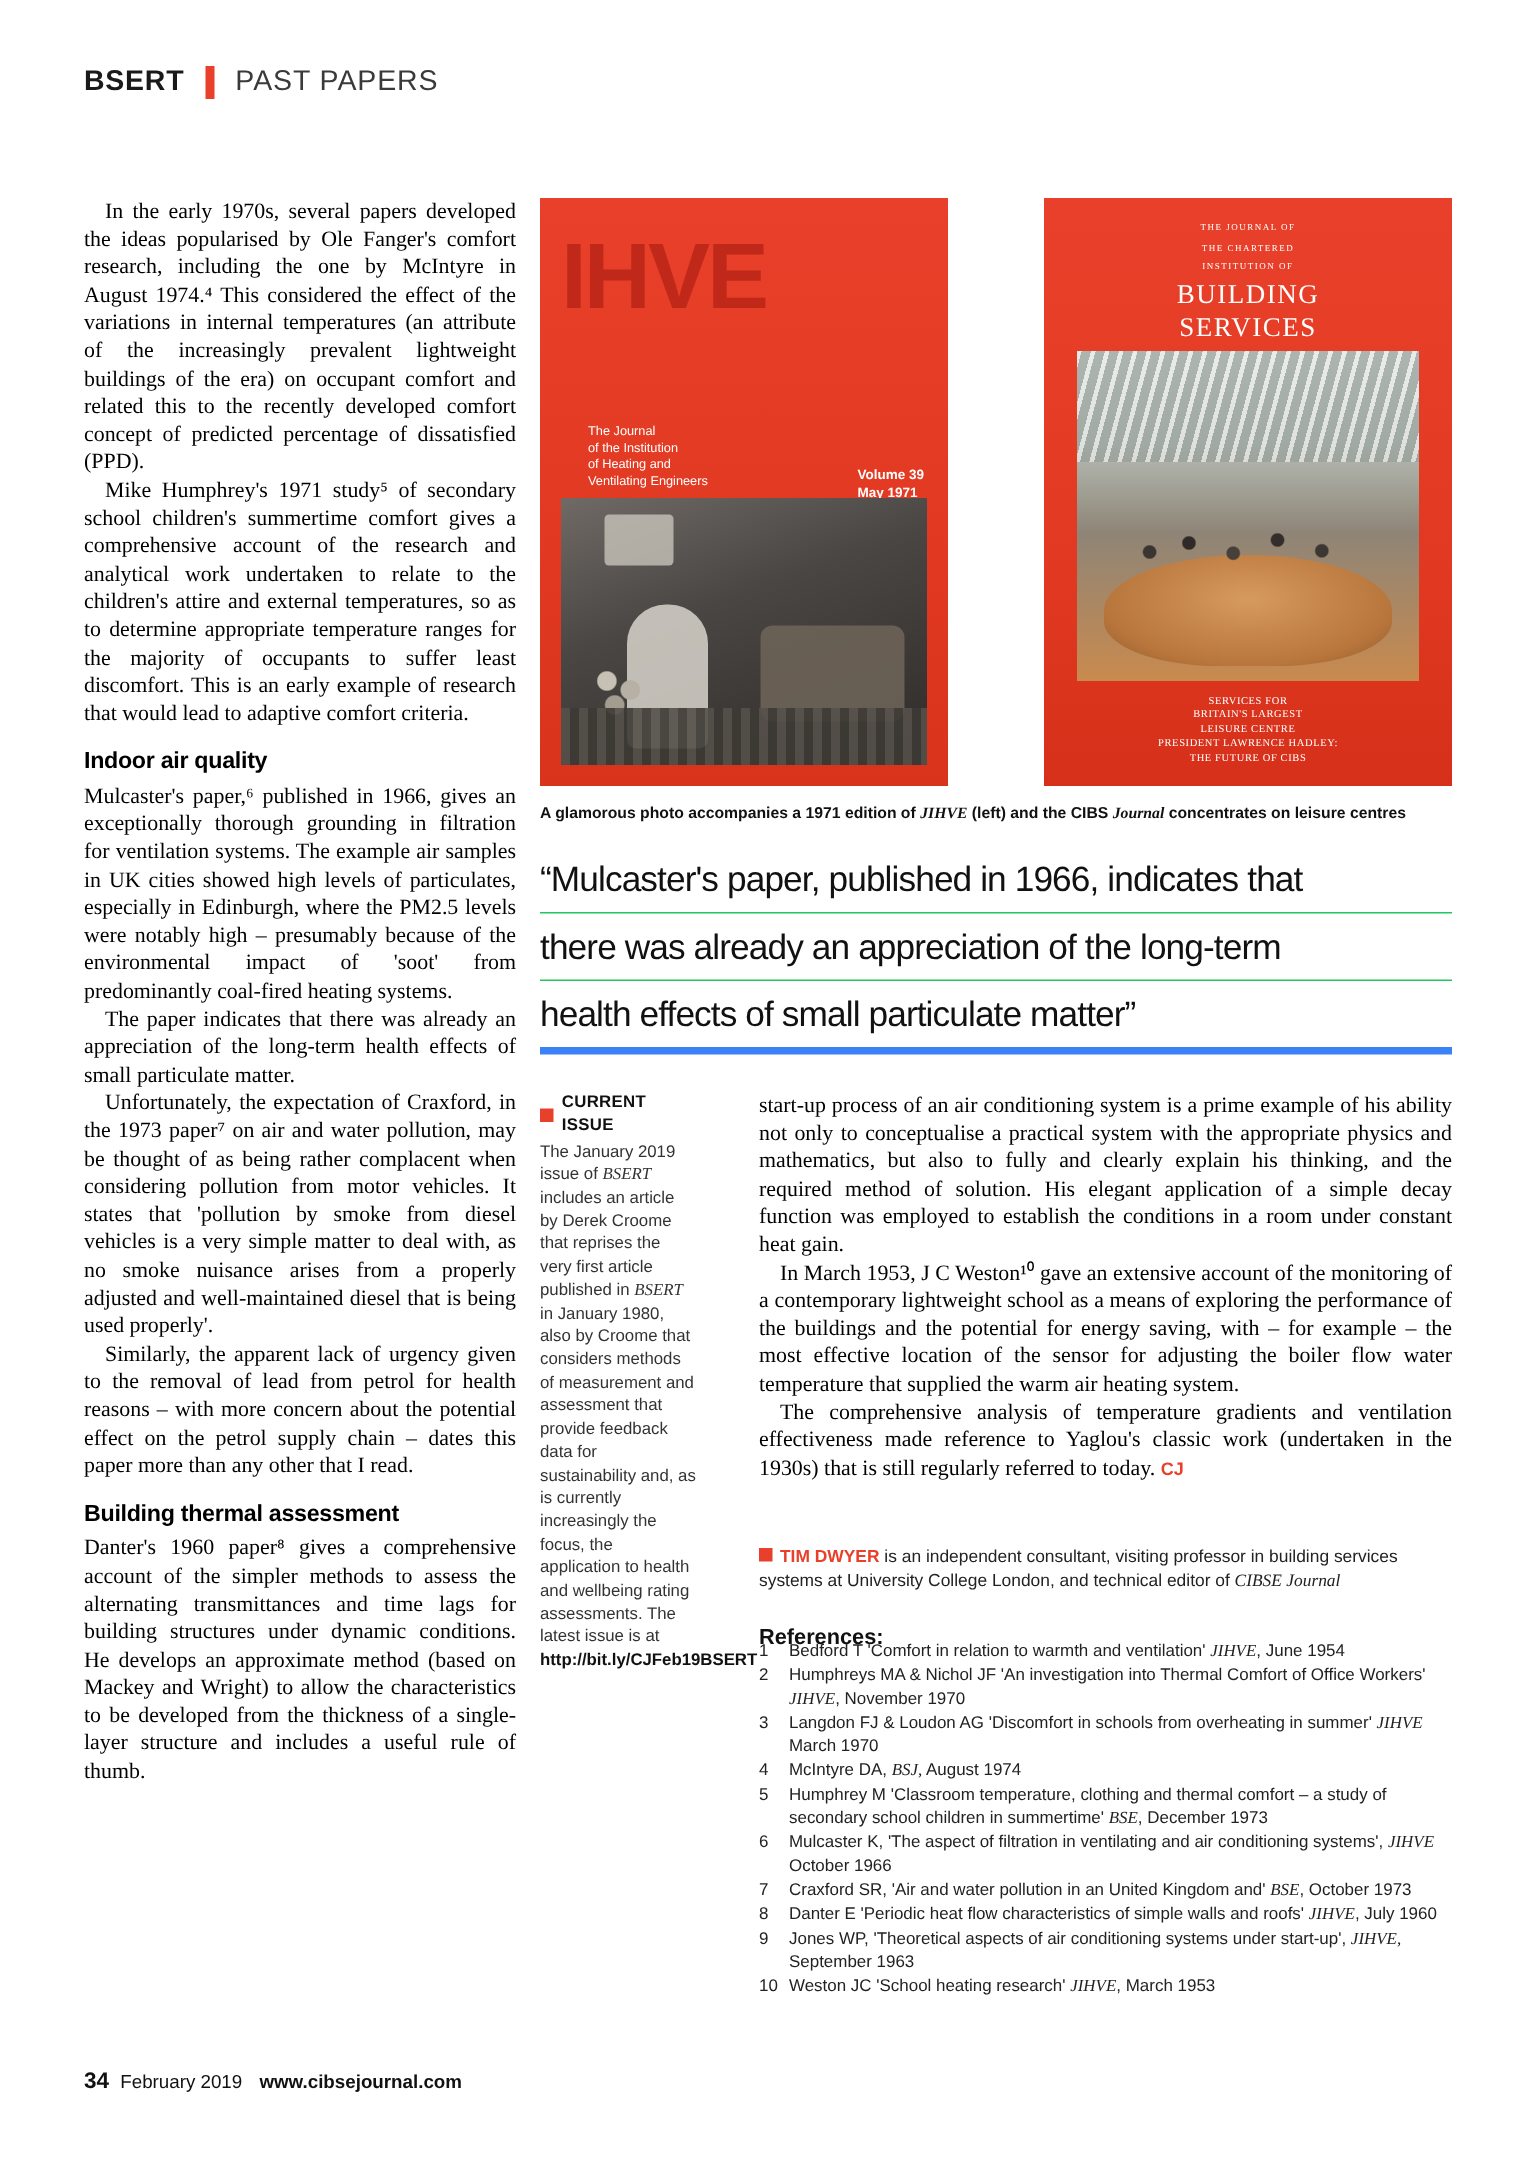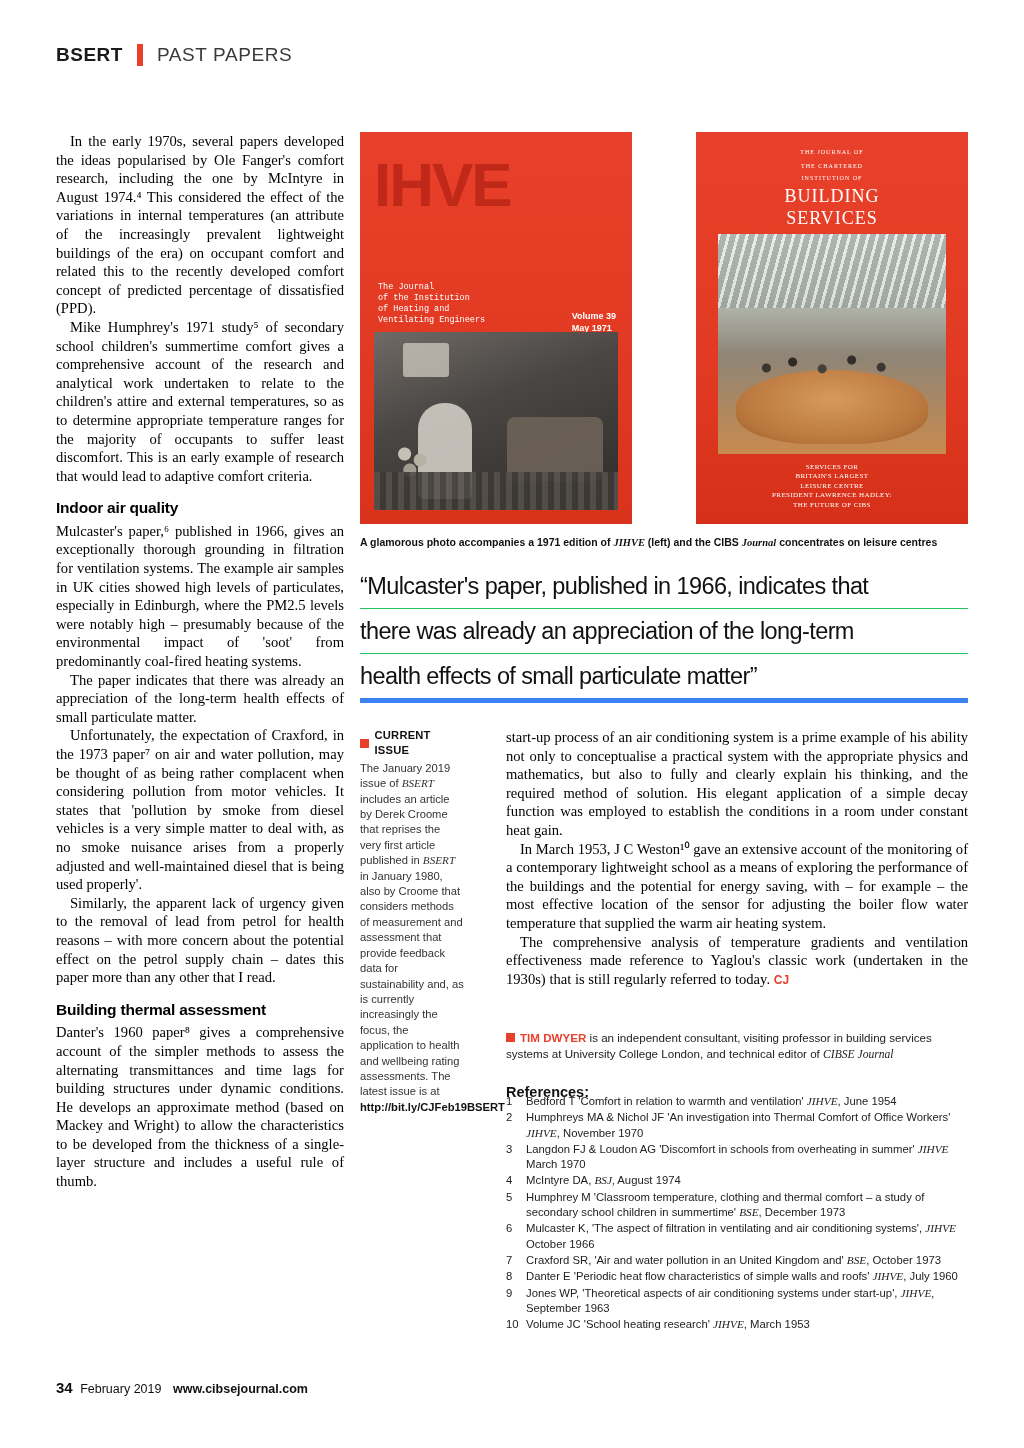--- a/index.html
+++ b/index.html
@@ -98,24 +98,24 @@
     top: 22px;
     font-family: "Liberation Sans", sans-serif;
     font-weight: bold;
     font-size: 62px;
     letter-spacing: -2px;
     color: rgba(160, 24, 12, 0.55);
     line-height: 62px;
   }
   .cover-left-caption {
     position: absolute;
-    left: 18px;
+    left: 32px;
     top: 150px;
     color: #fff;
-    font-family: Liberation Mono, monospace;
+    font-family: Liberation Sans, sans-serif;
     font-size: 8.5px;
     line-height: 11px;
   }
   .cover-left-vol {
     position: absolute;
     right: 16px;
     top: 178px;
     color: #fff;
     font-family: "Liberation Sans", sans-serif;
     font-weight: bold;
@@ -499,21 +499,21 @@
     <div class="ref-row">
         <div class="ref-num">8</div>
         <div class="ref-txt"><span>Danter E 'Periodic heat flow characteristics of simple walls and roofs' </span><i>JIHVE</i><span>, July 1960</span></div>
       </div>
     <div class="ref-row">
         <div class="ref-num">9</div>
         <div class="ref-txt"><span>Jones WP, 'Theoretical aspects of air conditioning systems under start-up', </span><i>JIHVE,</i><span> September 1963</span></div>
       </div>
     <div class="ref-row">
         <div class="ref-num">10</div>
-        <div class="ref-txt"><span>Volume JC 'School heating research' </span><i>JIHVE</i><span>, March 1953</span></div>
+        <div class="ref-txt"><span>Weston JC 'School heating research' </span><i>JIHVE</i><span>, March 1953</span></div>
       </div>
   </div>
 
   <div class="footer">
     <span class="pg">34</span>
     <span>February 2019</span>
     <span class="site" style="margin-left:8px">www.cibsejournal.com</span>
   </div>
 
 </div>

